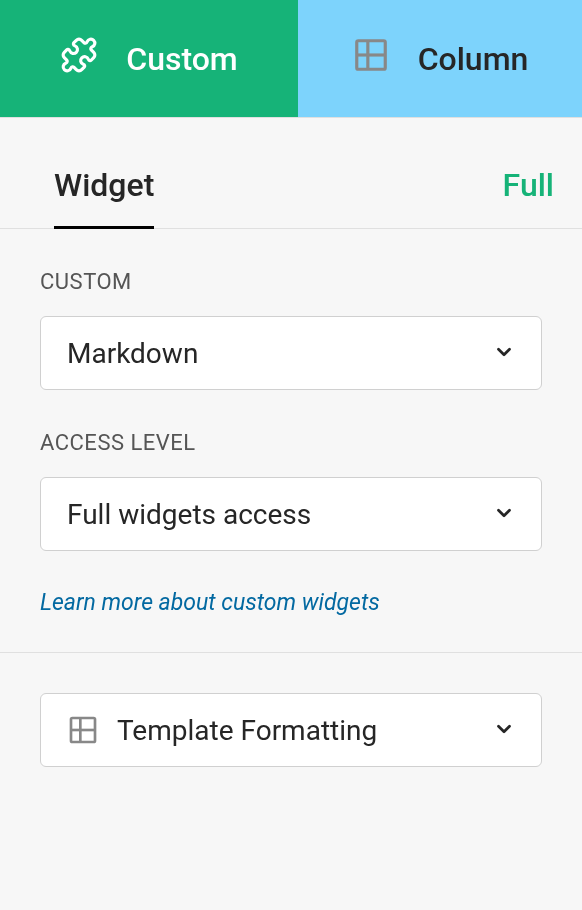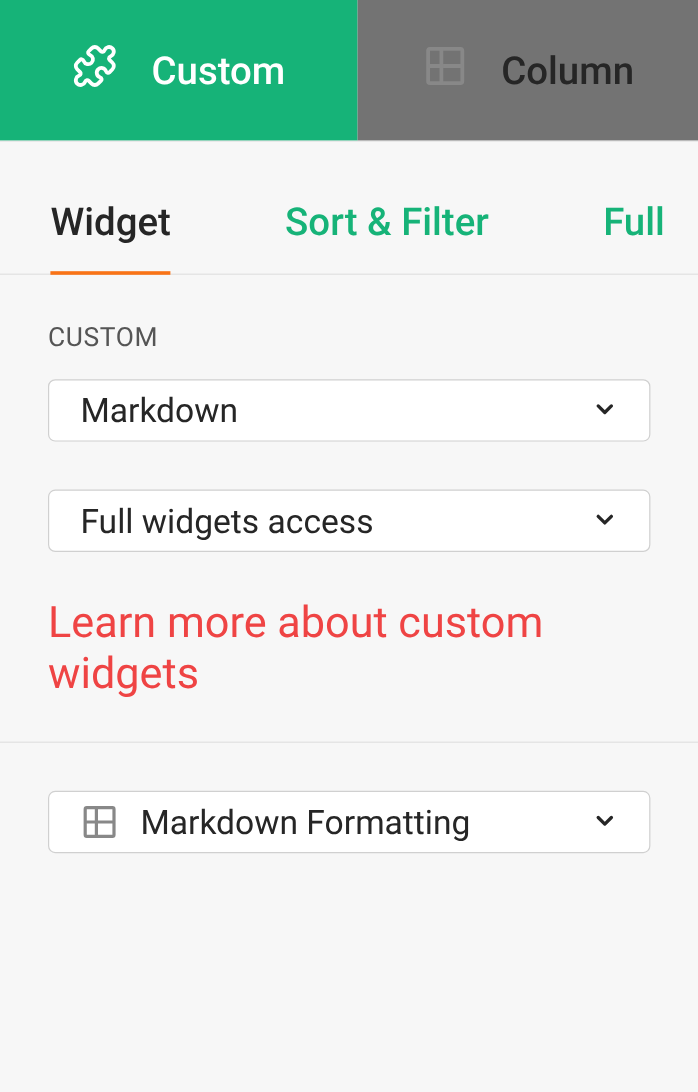--- a/index.html
+++ b/index.html
@@ -27,21 +27,21 @@
       cursor: pointer;
       font-size: 32px;
       font-weight: 500;
     }
     .top-tab.active {
       background: #16b378;
       color: #fff;
       width: 298px;
     }
     .top-tab.inactive {
-      background: #737373;
+      background: #7dd3fc;
       color: #262626;
       flex: 1;
     }
     .top-tab svg {
       width: 38px;
       height: 38px;
     }
     .sub-tabs {
       display: flex;
       justify-content: space-between;
@@ -50,22 +50,23 @@
     }
     .sub-tab {
       font-size: 32px;
       font-weight: 500;
       padding-bottom: 22px;
       cursor: pointer;
       color: #16b378;
     }
     .sub-tab.active {
       color: #262626;
-      border-bottom: 3px solid #f97316;
+      border-bottom: 3px solid #000000;
       margin-bottom: -1px;
+      margin-left: 12px;
     }
     .section {
       padding: 40px 40px 0 40px;
     }
     .section-label {
       font-size: 22px;
       font-weight: 400;
       color: #555;
       letter-spacing: 0.5px;
       margin-bottom: 22px;
@@ -75,21 +76,21 @@
       display: flex;
       align-items: center;
       justify-content: space-between;
       background: #fff;
       border: 1px solid #d0d0d0;
       border-radius: 6px;
       padding: 18px 26px;
       font-size: 28px;
       color: #262626;
       cursor: pointer;
-      height: 52px;
+      height: 74px;
     }
     .select-box .left {
       display: flex;
       align-items: center;
       gap: 18px;
     }
     .select-box .icon-box {
       width: 32px;
       height: 32px;
       display: flex;
@@ -97,24 +98,25 @@
       justify-content: center;
     }
     .chevron {
       width: 22px;
       height: 22px;
       flex-shrink: 0;
     }
     .link {
       display: block;
       padding: 38px 40px 36px 40px;
-      font-size: 36px;
-      color: #ef4444;
+      font-size: 23px;
+      color: #0369a1;
       text-decoration: none;
       cursor: pointer;
+      font-style: italic;
     }
     .divider {
       border-top: 1px solid #e0e0e0;
     }
   </style>
 </head>
 <body>
 
 <div class="top-tabs">
   <div class="top-tab active">
@@ -132,37 +134,37 @@
         <line x1="3" y1="12" x2="21" y2="12"></line>
         <line x1="10" y1="3" x2="10" y2="21"></line>
       </svg>
     </span>
     <span>Column</span>
   </div>
 </div>
 
 <div class="sub-tabs">
   <div class="sub-tab active">Widget</div>
-  <div class="sub-tab">Sort &amp; Filter</div>
   <div class="sub-tab">Full</div>
 </div>
 
 <div class="section">
   <div class="section-label">Custom</div>
   <div class="select-box">
     <span>Markdown</span>
     <span>
       <svg class="chevron" viewBox="0 0 24 24" fill="none" stroke="#262626" stroke-width="3" stroke-linecap="round" stroke-linejoin="round">
         <polyline points="6 9 12 15 18 9"></polyline>
       </svg>
     </span>
   </div>
 </div>
 
 <div class="section">
+  <div class="section-label">Access Level</div>
   <div class="select-box">
     <span>Full widgets access</span>
     <span>
       <svg class="chevron" viewBox="0 0 24 24" fill="none" stroke="#262626" stroke-width="3" stroke-linecap="round" stroke-linejoin="round">
         <polyline points="6 9 12 15 18 9"></polyline>
       </svg>
     </span>
   </div>
 </div>
 
@@ -173,21 +175,21 @@
 <div class="section">
   <div class="select-box">
     <div class="left">
       <span class="icon-box">
         <svg viewBox="0 0 24 24" fill="none" stroke="#888" stroke-width="2">
           <rect x="3" y="3" width="18" height="18" rx="1"></rect>
           <line x1="3" y1="12" x2="21" y2="12"></line>
           <line x1="10" y1="3" x2="10" y2="21"></line>
         </svg>
       </span>
-      <span>Markdown Formatting</span>
+      <span>Template Formatting</span>
     </div>
     <span>
       <svg class="chevron" viewBox="0 0 24 24" fill="none" stroke="#262626" stroke-width="3" stroke-linecap="round" stroke-linejoin="round">
         <polyline points="6 9 12 15 18 9"></polyline>
       </svg>
     </span>
   </div>
 </div>
 
 </body></html>

